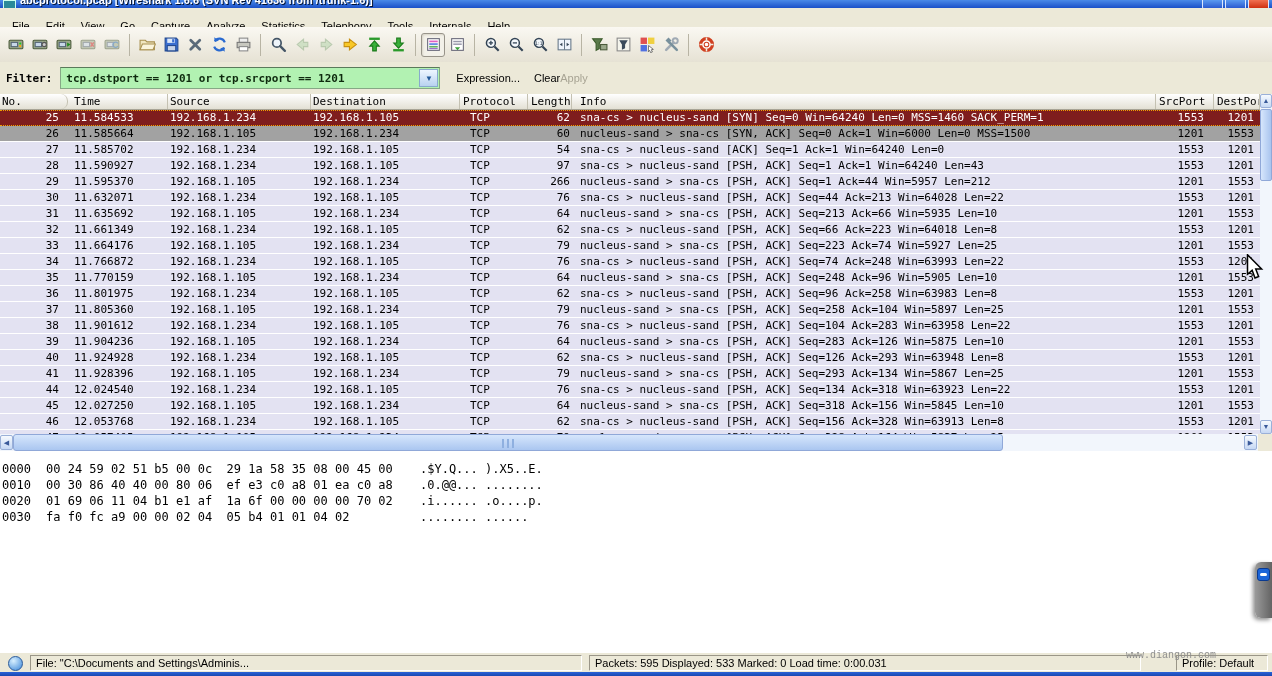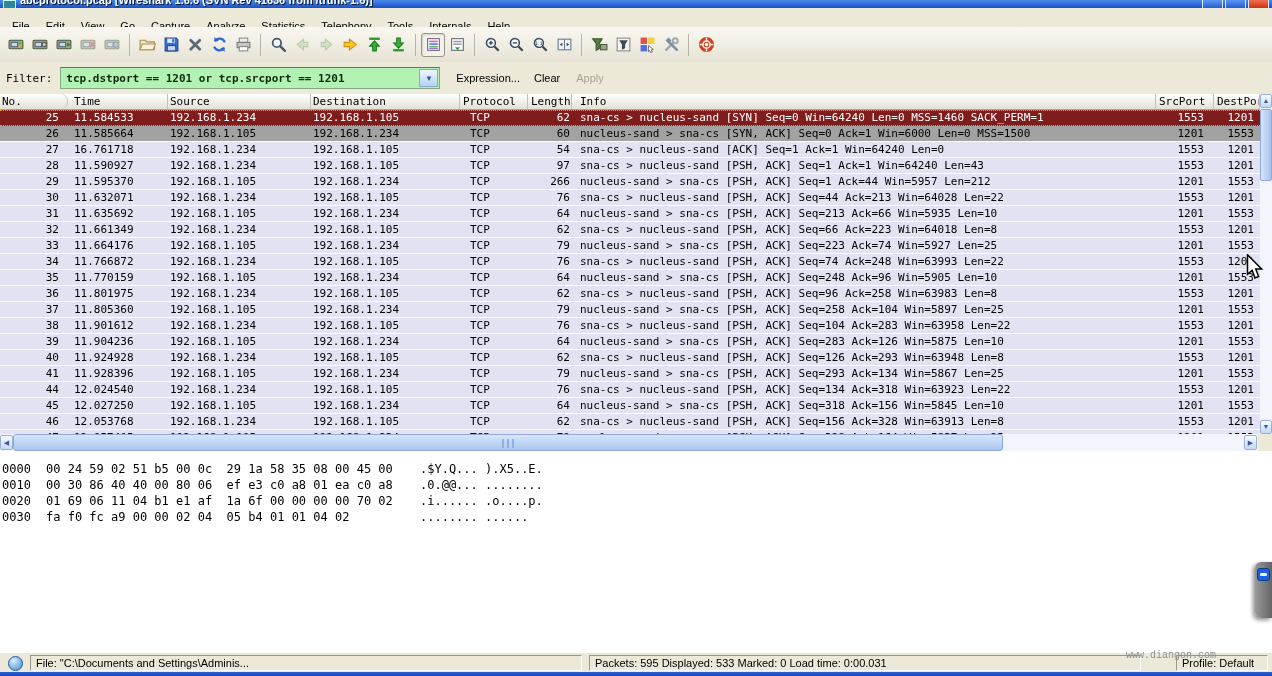--- a/index.html
+++ b/index.html
@@ -29,21 +29,21 @@
   .tbtn{width:24px;height:24px;display:flex;align-items:center;justify-content:center;flex:none;}
   .tbtn svg{width:17px;height:17px;}
   .tbtn.dim{opacity:.5;}
   .tbtn.pressed{border:1px solid #98948a;border-radius:3px;background:#f3f1e9;
                 box-shadow:inset 1px 1px 2px #d8d4c8;box-sizing:border-box;}
   .tsep{width:1px;height:22px;background:#b8b4a4;margin:0 5px;flex:none;}
 
   
   .filterbar{position:absolute;top:62px;left:0;right:0;height:32px;background:#ece9d8;
              border-bottom:1px solid #cfcbbb;display:flex;align-items:center;}
-  .filter-label{font-family:"DejaVu Sans Mono",monospace;font-size:11px;font-weight:normal;margin-left:6px;}
+  .filter-label{font-family:"DejaVu Sans Mono",monospace;font-size:11px;font-weight:bold;margin-left:6px;}
   .filter-input{margin-left:8px;width:378px;height:20px;background:#b2f2b2;position:relative;
                 border:1px solid #86a886;border-top-color:#5a7a5a;display:flex;align-items:center;}
   .filter-text{font-family:"DejaVu Sans Mono",monospace;font-size:11px;font-weight:bold;
                padding-left:5px;color:#0e2a0e;white-space:nowrap;overflow:hidden;}
   .combo-btn{position:absolute;right:1px;top:1px;bottom:1px;width:17px;
              background:linear-gradient(#eef6ff,#b8d2f0);border:1px solid #88aacc;
              display:flex;align-items:center;justify-content:center;font-size:8px;color:#245a9a;}
   .flat-btn{font-size:11px;color:#000;white-space:nowrap;}
   .flat-btn.disabled{color:#a8a494;}
 
@@ -346,21 +346,21 @@
   <div class="filterbar">
     <span class="filter-label">Filter:</span>
     <div class="filter-input">
       <span class="filter-text">tcp.dstport == 1201 or tcp.srcport == 1201</span>
       <div class="combo-btn">
           <span>▼</span>
         </div>
     </div>
     <div class="flat-btn" style="margin-left:16px">Expression...</div>
     <div class="flat-btn" style="margin-left:14px">Clear</div>
-    <div class="flat-btn disabled" style="margin-left:16px">Apply</div>
+    <div class="flat-btn disabled" style="">Apply</div>
   </div>
 
   <div class="list-header">
       <div class="hcell cell c-no">No.</div>
       <div class="hcell cell c-time">Time</div>
       <div class="hcell cell c-src">Source</div>
       <div class="hcell cell c-dst">Destination</div>
       <div class="hcell cell c-proto">Protocol</div>
       <div class="hcell cell c-len">Length</div>
       <div class="hcell cell c-info">Info</div>
@@ -385,21 +385,21 @@
         <div class="cell c-src">192.168.1.105</div>
         <div class="cell c-dst">192.168.1.234</div>
         <div class="cell c-proto">TCP</div>
         <div class="cell c-len">60</div>
         <div class="cell c-info">nucleus-sand &gt; sna-cs [SYN, ACK] Seq=0 Ack=1 Win=6000 Len=0 MSS=1500</div>
         <div class="cell c-sport">1201</div>
         <div class="cell c-dport">1553</div>
       </div>
       <div class="prow">
         <div class="cell c-no">27</div>
-        <div class="cell c-time">16.761718</div>
+        <div class="cell c-time">11.585702</div>
         <div class="cell c-src">192.168.1.234</div>
         <div class="cell c-dst">192.168.1.105</div>
         <div class="cell c-proto">TCP</div>
         <div class="cell c-len">54</div>
         <div class="cell c-info">sna-cs &gt; nucleus-sand [ACK] Seq=1 Ack=1 Win=64240 Len=0</div>
         <div class="cell c-sport">1553</div>
         <div class="cell c-dport">1201</div>
       </div>
       <div class="prow">
         <div class="cell c-no">28</div>

